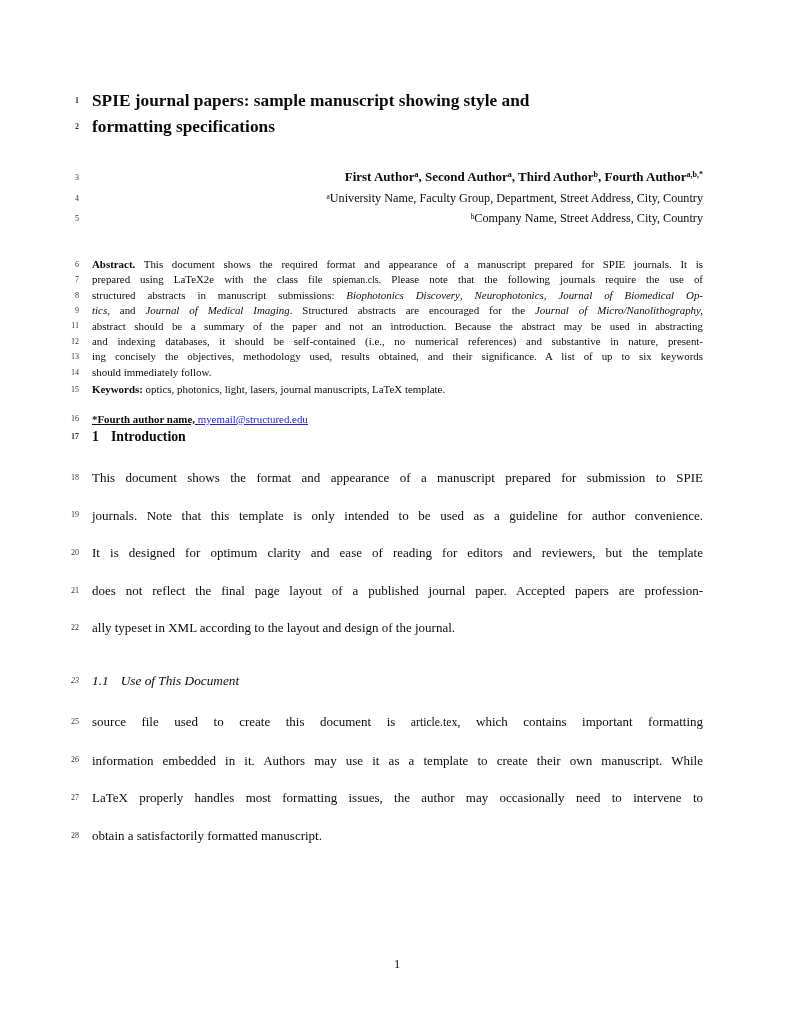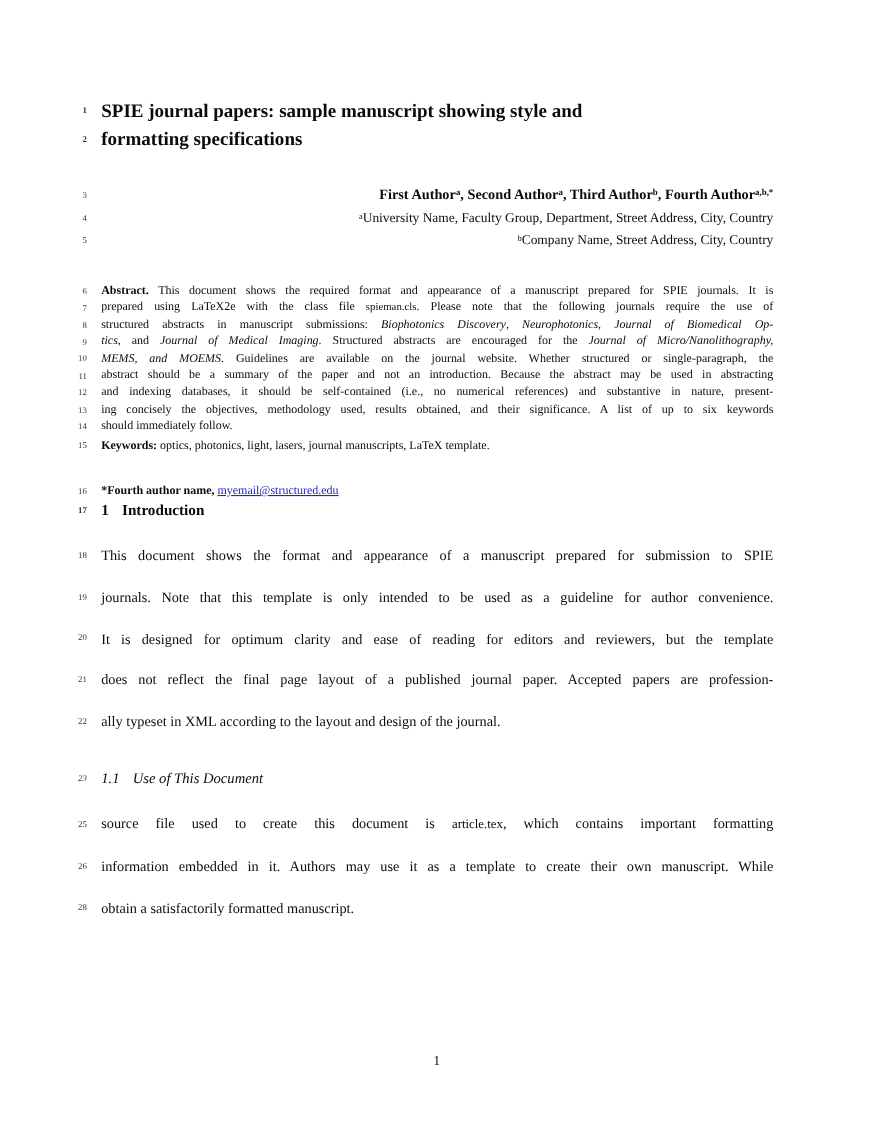--- a/index.html
+++ b/index.html
@@ -56,21 +56,21 @@
 
   .block-authors { margin-top: 27px; font-size: 12.2px; line-height: 18px; }
   .block-authors .line:first-child { font-size: 13px; line-height: 20px; }
   .block-authors .linetext { white-space: nowrap; text-align: right; }
 
   .block-abstract { margin-top: 28px; font-size: 10.9px; line-height: 15.4px; }
 
   .block-keywords { margin-top: 2px; font-size: 10.9px; line-height: 15.4px; }
   .block-keywords .linetext { white-space: nowrap; }
 
-  .block-contact { margin-top: 26px; font-size: 10.9px; line-height: 15.4px; }
+  .block-contact { margin-top: 14px; font-size: 10.9px; line-height: 15.4px; text-decoration: underline; }
   .block-contact .linetext { white-space: nowrap; }
 
   .block-h1 { font-size: 13.8px; font-weight: bold; line-height: 20px; }
   .block-h1 .linetext { white-space: nowrap; }
 
   .block-para { margin-top: 12px; font-size: 13px; line-height: 37.6px; }
   .block-para + .block-h2 { margin-top: 24px; }
 
   .block-h2 { margin-top: 24px; font-size: 13.3px; font-style: italic; line-height: 20px; }
   .block-h2 .linetext { white-space: nowrap; }
@@ -125,24 +125,20 @@
         </div>
         <div class="line">
           <span class="lineno">8</span>
           <span class="linetext"><span>structured abstracts in manuscript submissions: </span><span class="i">Biophotonics Discovery</span><span>, </span><span class="i">Neurophotonics</span><span>, </span><span class="i">Journal of Biomedical Op-</span></span>
         </div>
         <div class="line">
           <span class="lineno">9</span>
           <span class="linetext"><span class="i">tics</span><span>, and </span><span class="i">Journal of Medical Imaging</span><span>. Structured abstracts are encouraged for the </span><span class="i">Journal of Micro/Nanolithography,</span></span>
         </div>
         <div class="line">
-          <span class="lineno">10</span>
-          <span class="linetext"><span class="i">MEMS, and MOEMS</span><span>. Guidelines are available on the journal website. Whether structured or single-paragraph, the</span></span>
-        </div>
-        <div class="line">
           <span class="lineno">11</span>
           <span class="linetext"><span>abstract should be a summary of the paper and not an introduction. Because the abstract may be used in abstracting</span></span>
         </div>
         <div class="line">
           <span class="lineno">12</span>
           <span class="linetext"><span>and indexing databases, it should be self-contained (i.e., no numerical references) and substantive in nature, present-</span></span>
         </div>
         <div class="line">
           <span class="lineno">13</span>
           <span class="linetext"><span>ing concisely the objectives, methodology used, results obtained, and their significance. A list of up to six keywords</span></span>
@@ -199,20 +195,24 @@
         </div>
       </div>
       <div class="block-para justify">
         <div class="line">
           <span class="lineno">25</span>
           <span class="linetext"><span>source file used to create this document is </span><span class="m">article.tex</span><span>, which contains important formatting</span></span>
         </div>
         <div class="line">
           <span class="lineno">26</span>
           <span class="linetext"><span>information embedded in it. Authors may use it as a template to create their own manuscript. While</span></span>
+        </div>
+        <div class="line">
+          <span class="lineno">27</span>
+          <span class="linetext"><span>LaTeX properly handles most formatting issues, the author may occasionally need to intervene to</span></span>
         </div>
         <div class="line">
           <span class="lineno">28</span>
           <span class="linetext"><span>obtain a satisfactorily formatted manuscript.</span></span>
         </div>
       </div>
     </div>
   <div class="page-number">1</div>
 </div>
 

